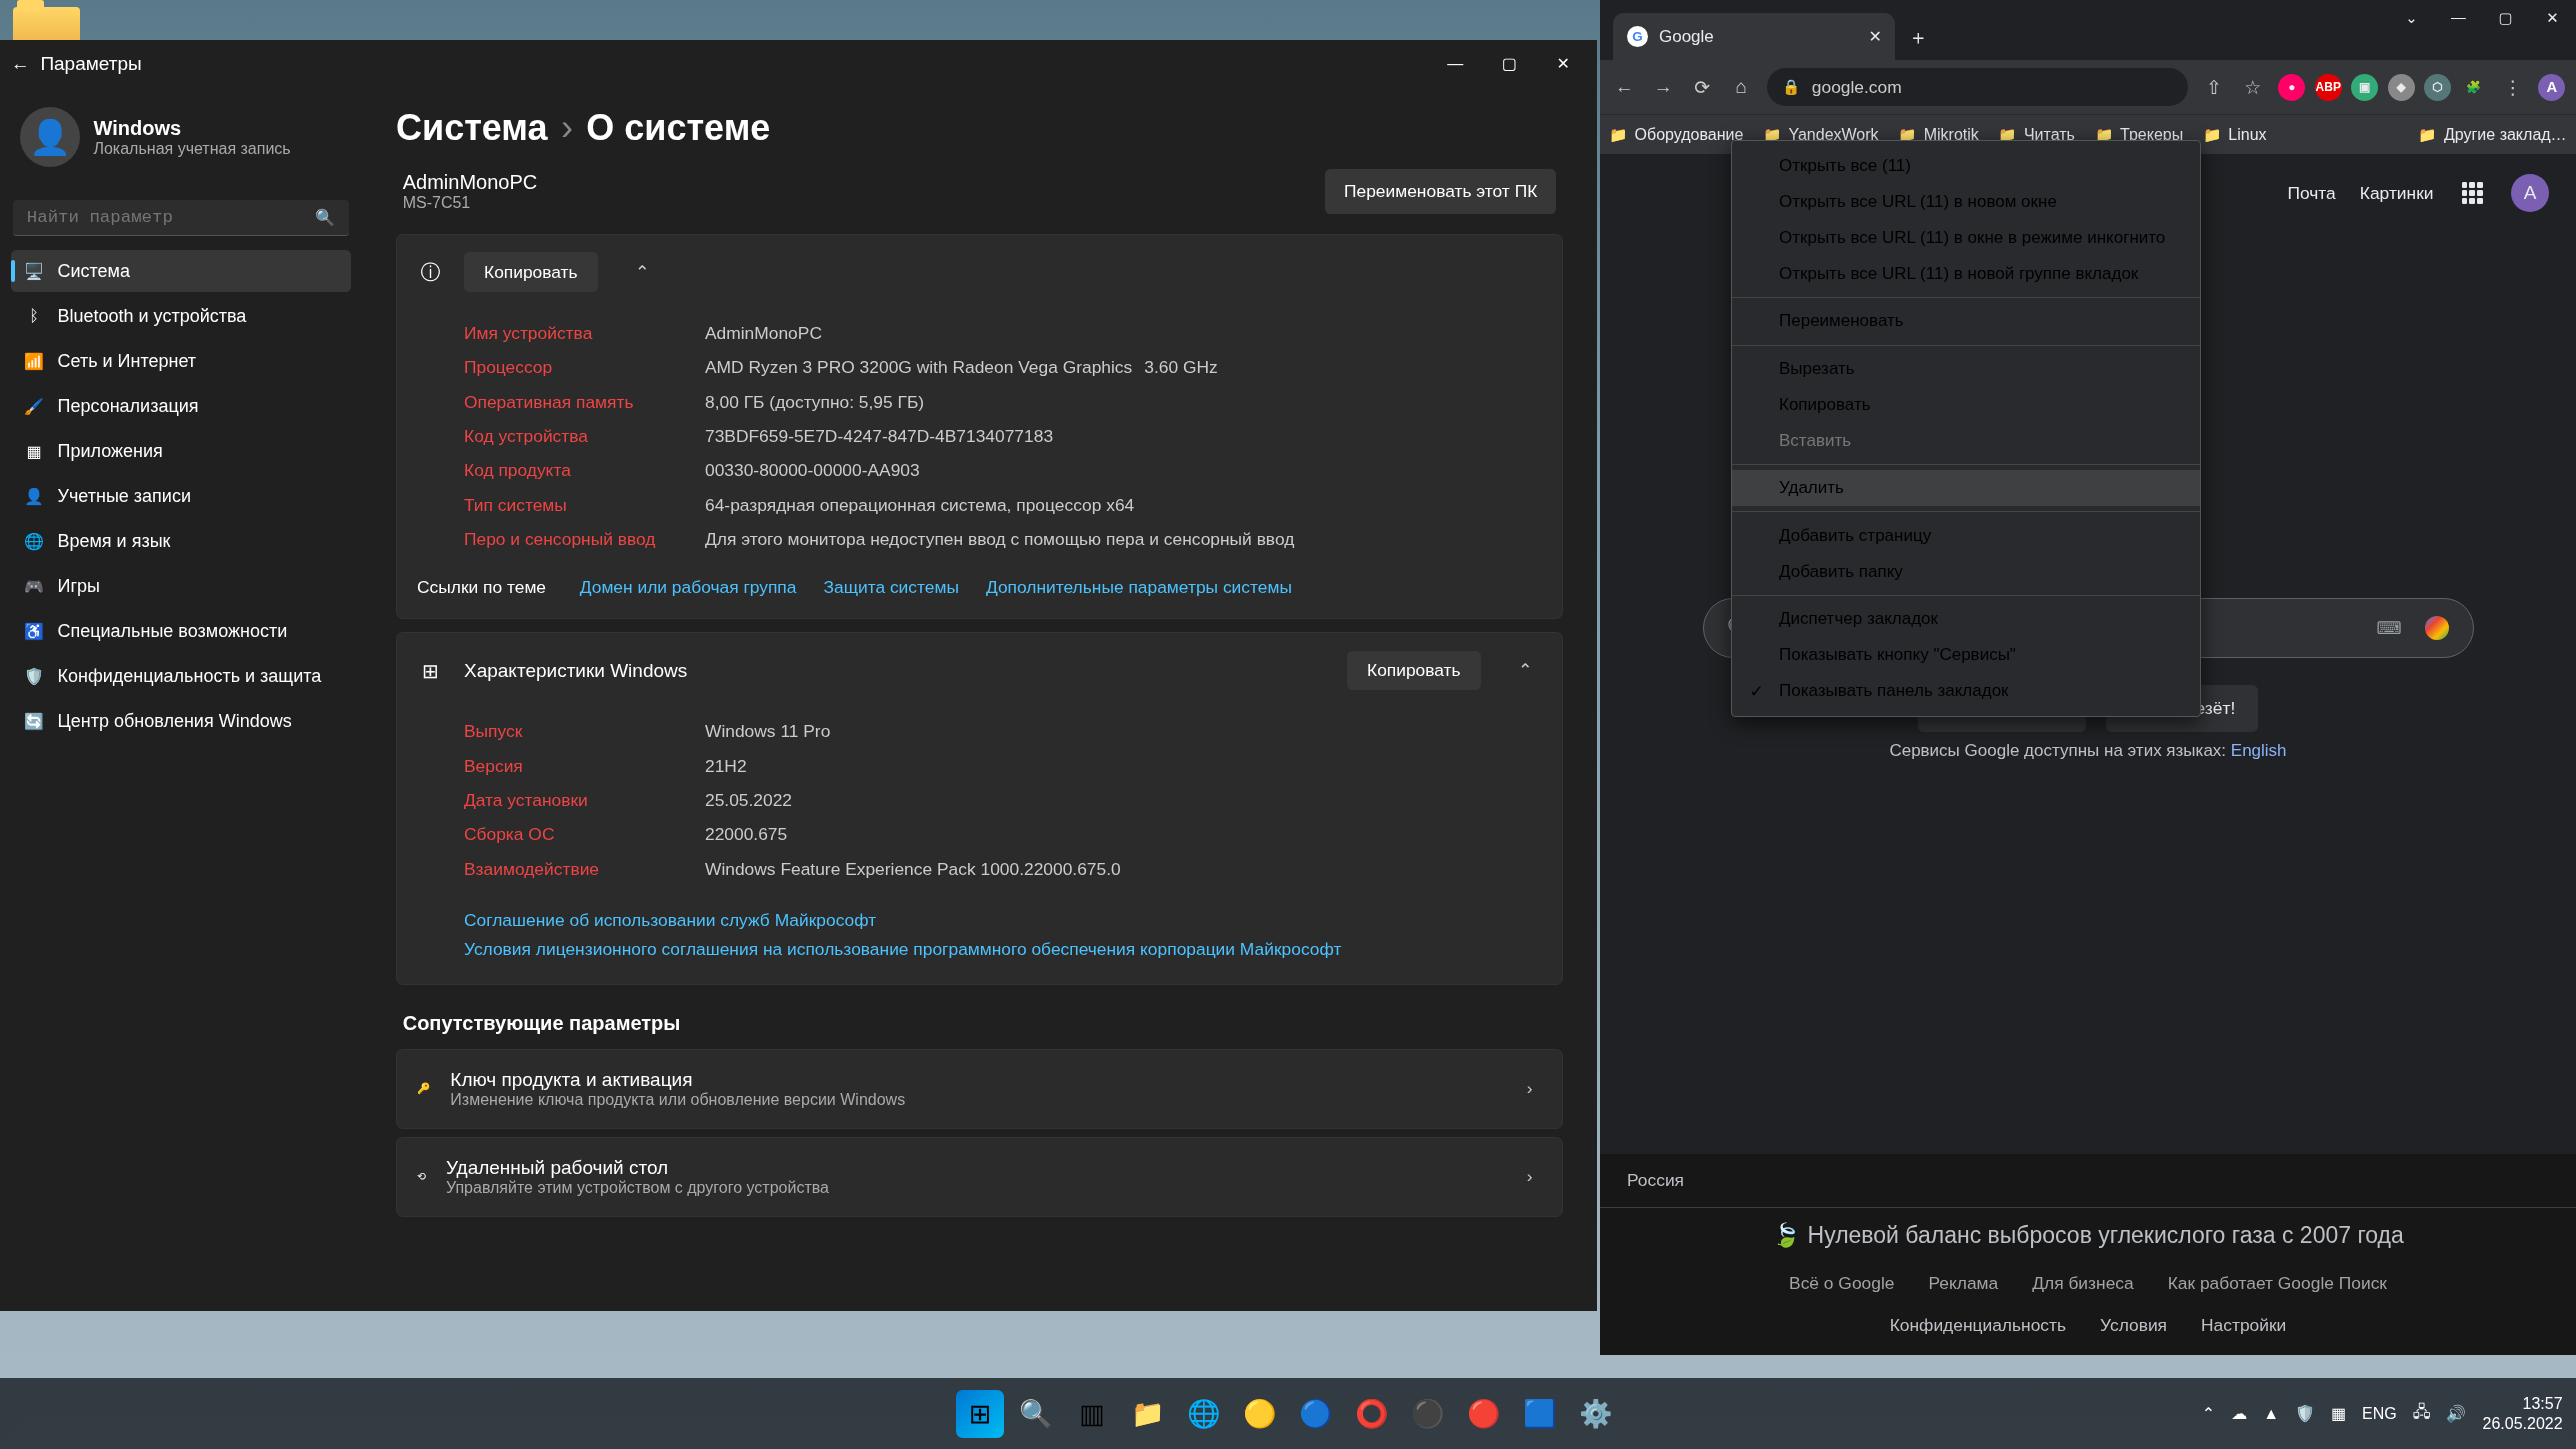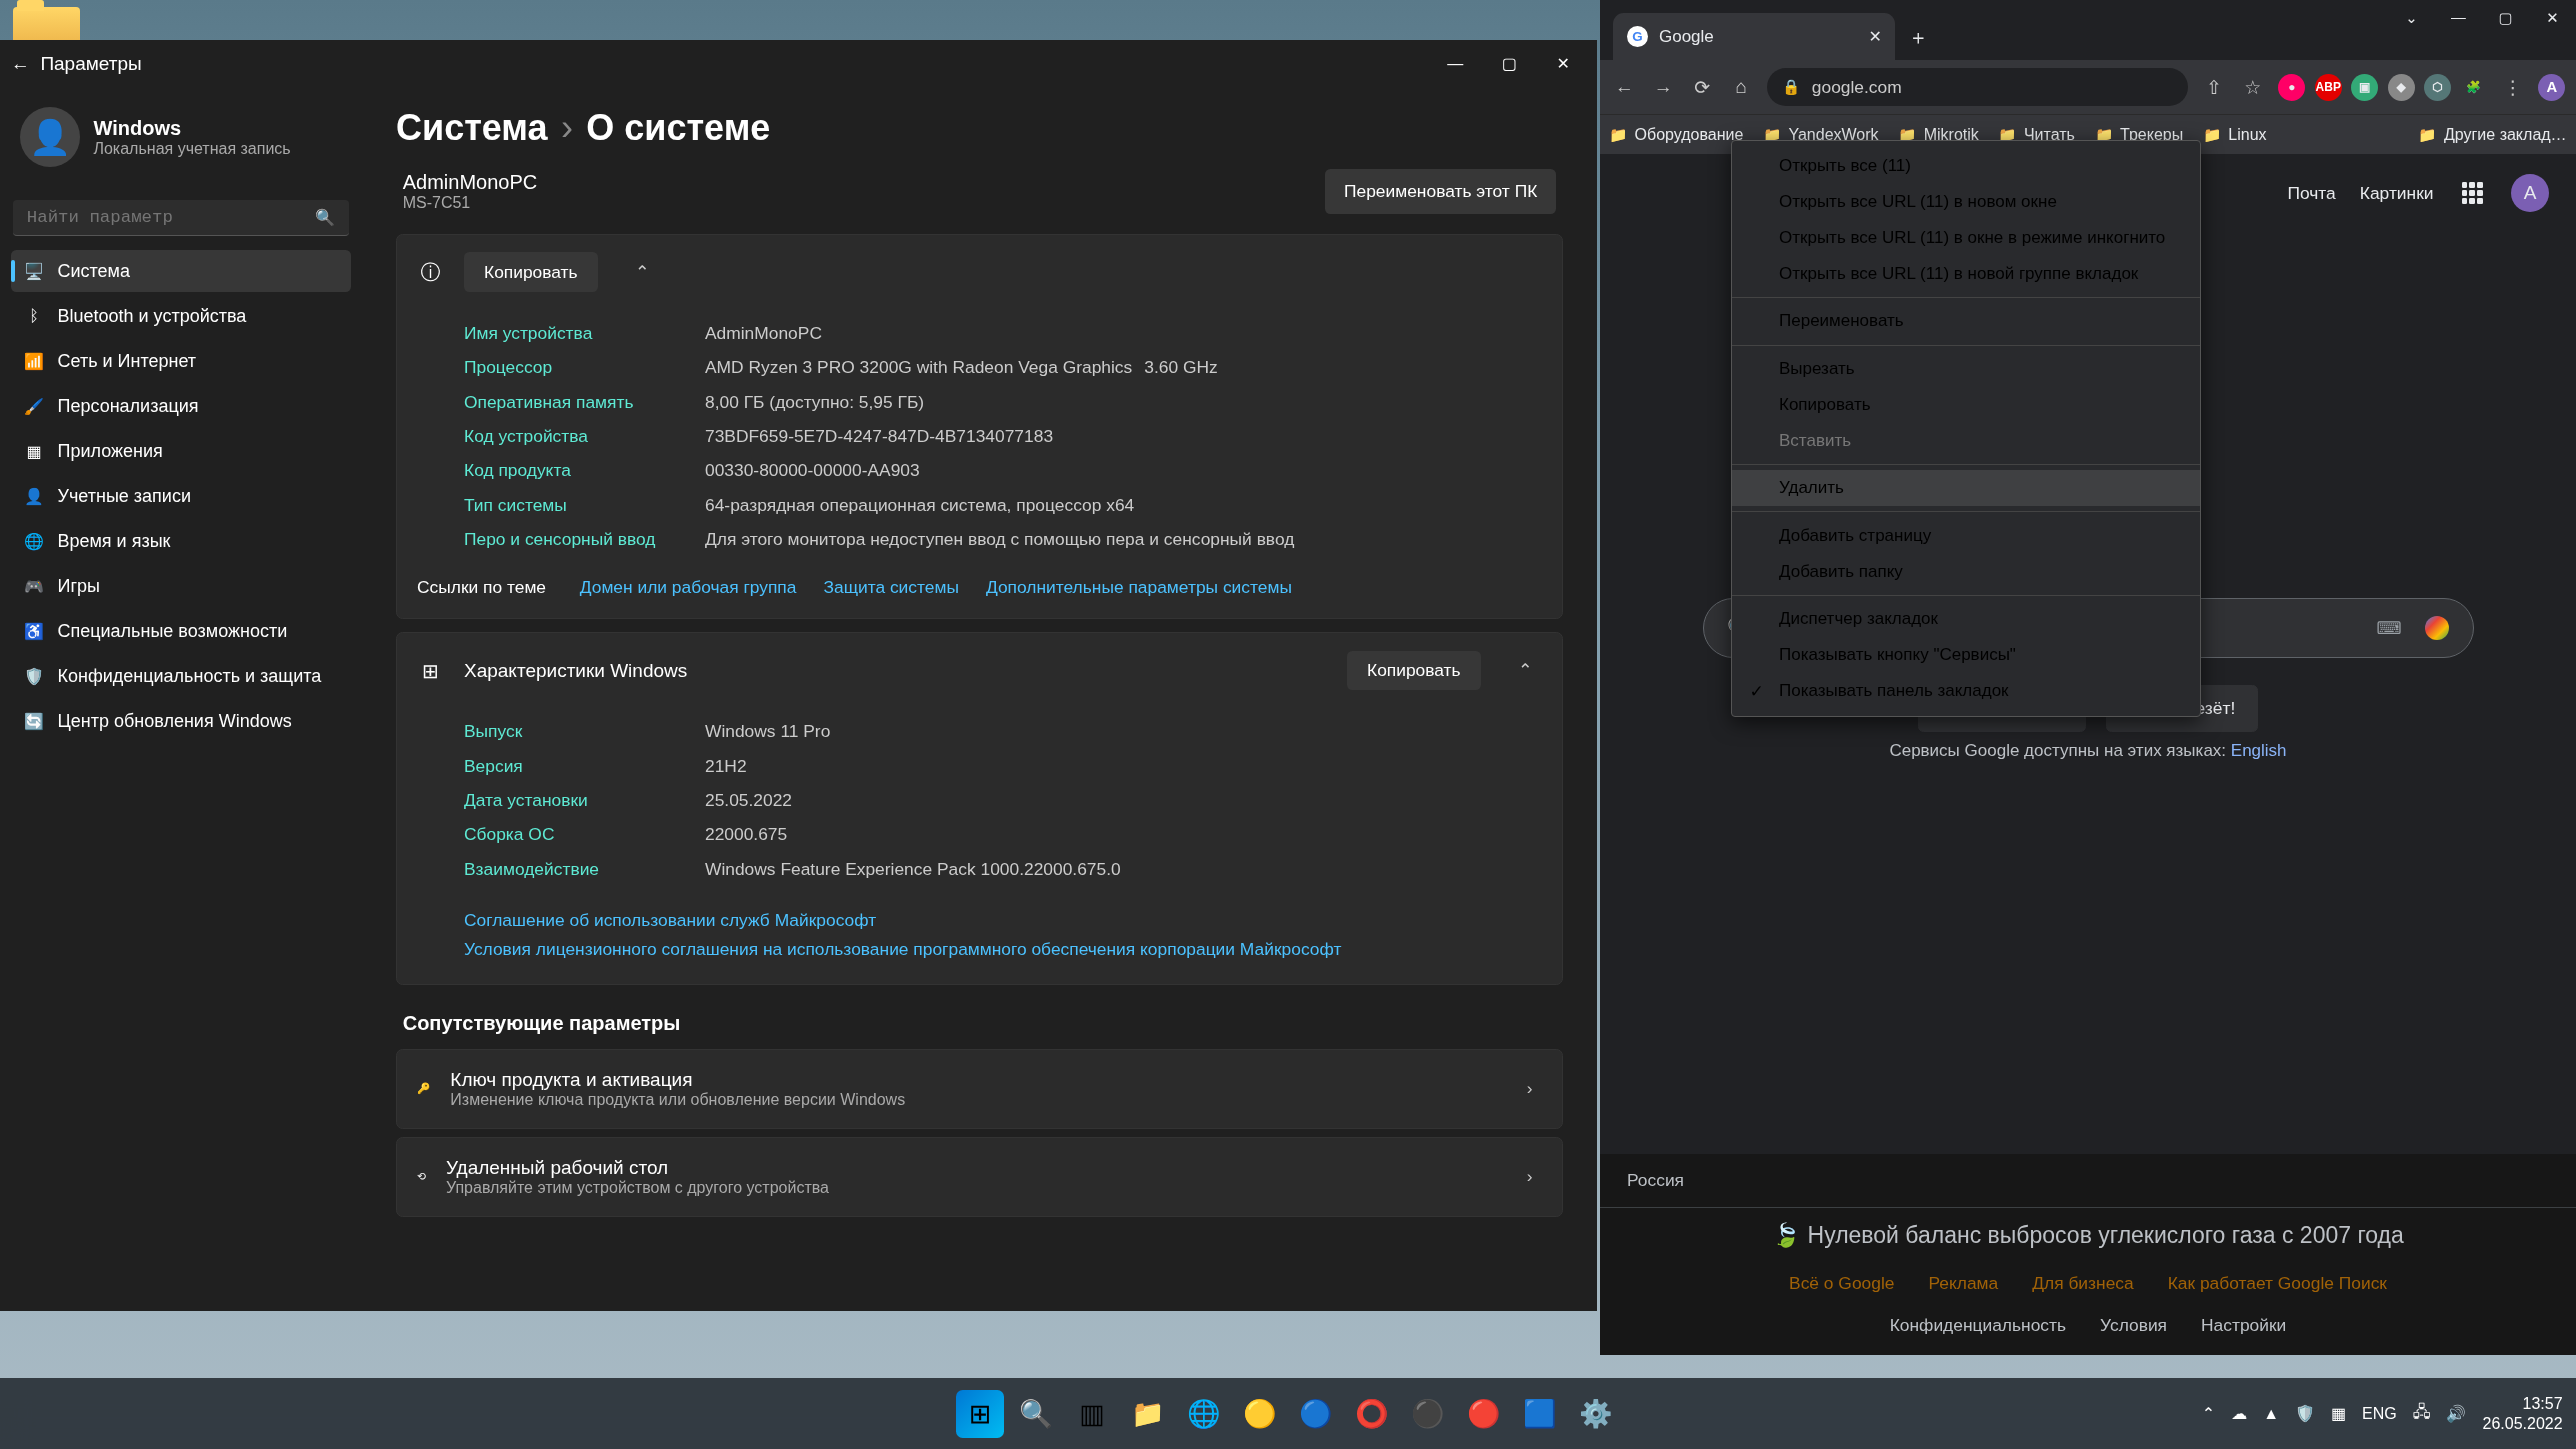--- a/index.html
+++ b/index.html
@@ -39,21 +39,21 @@
 
 .card { background:#2b2b2b; border-radius:6.7px; margin-bottom:13.4px; border:0.7px solid #333; }
 .card-header { display:flex; align-items:center; padding:17.4px 20px; gap:20px; }
 .card-header .ci { width:27px; height:27px; display:flex; align-items:center; justify-content:center; font-size:20px; }
 .card-title { font-size:19px; flex:1; }
 .copy-btn { background:#373737; border:none; color:#fff; padding:9.4px 20px; border-radius:5.4px; font-size:17.4px; margin-right:8px; }
 .chev { font-size:17.4px; color:#ccc; padding:5.4px 9.4px; }
 
 .spec { padding:6.7px 20px 20px 67px; }
 .spec-row { display:flex; padding:6.7px 0; font-size:17.4px; }
-.spec-label { width:241px; color:#5eead4; }
+.spec-label { width:241px; color:#ef4444; }
 .spec-value { color:#ccc; }
 .spec-value .extra { margin-left:12px; }
 
 .links-row { display:flex; gap:27px; padding:0 20px 20px 20px; font-size:17.4px; flex-wrap:wrap; }
 .links-row .lbl { color:#fff; margin-right:6.7px; }
 .links-row a { color:#4cc2ff; text-decoration:none; }
 .spec a.l { color:#4cc2ff; text-decoration:none; display:block; padding:4px 0; font-size:17.4px; }
 
 .section-title { font-size:20px; font-weight:600; margin:27px 0 13.4px 6.7px; }
 .row-card { display:flex; align-items:center; padding:19px 20px; gap:20px; background:#2b2b2b; border-radius:6.7px; margin-bottom:8px; border:0.7px solid #333; }
@@ -99,21 +99,21 @@
 .g-search .kbd { font-size:17.4px; color:#9aa0a6; margin-left:auto; }
 .g-search .mic { width:24px; height:24px; border-radius:50%; background:linear-gradient(135deg,#4285f4,#ea4335,#fbbc05,#34a853); margin-left:9.4px; }
 .g-buttons { display:flex; gap:20px; margin-top:27px; }
 .g-btn { background:#303134; border:0.7px solid #303134; color:#e8eaed; padding:12px 21.5px; border-radius:5.4px; font-size:17.4px; }
 .g-lang { margin-top:9px; font-size:17px; color:#bdc1c6; }
 .g-lang a { color:#8ab4f8; text-decoration:none; }
 .g-footer { margin-top:auto; background:#171717; }
 .g-country { padding:16px 27px; border-bottom:0.7px solid #3c4043; font-size:17.4px; color:#bdc1c6; }
 .g-carbon { text-align:center; padding:13.4px; font-size:23px; color:#bdc1c6; }
 .g-carbon .leaf { color:#34a853; margin-right:6.7px; }
-.g-links { display:flex; justify-content:center; gap:34px; padding:10.7px 27px; font-size:17.4px; color:#a16207; flex-wrap:wrap; }
+.g-links { display:flex; justify-content:center; gap:34px; padding:10.7px 27px; font-size:17.4px; color:#a3a3a3; flex-wrap:wrap; }
 .g-links2 { display:flex; justify-content:center; gap:34px; padding:10.7px 27px 19px; font-size:17.4px; color:#bdc1c6; }
 
 
 .ctx-menu { position:absolute; left:1731px; top:140px; width:470px; background:#292a2d; border:0.7px solid #555; border-radius:4px; box-shadow:0 5.4px 20px rgba(0,0,0,0.6); padding:6.7px 0; font-size:17px; z-index:100; }
 .ctx-item { padding:8px 27px 8px 47px; position:relative; }
 .ctx-item.hover { background:#3f4042; }
 .ctx-item.disabled { color:#777; }
 .ctx-sep { height:0.7px; background:#444; margin:5.4px 0; }
 .ctx-item.checked::before { content:"✓"; position:absolute; left:17.4px; }
 

